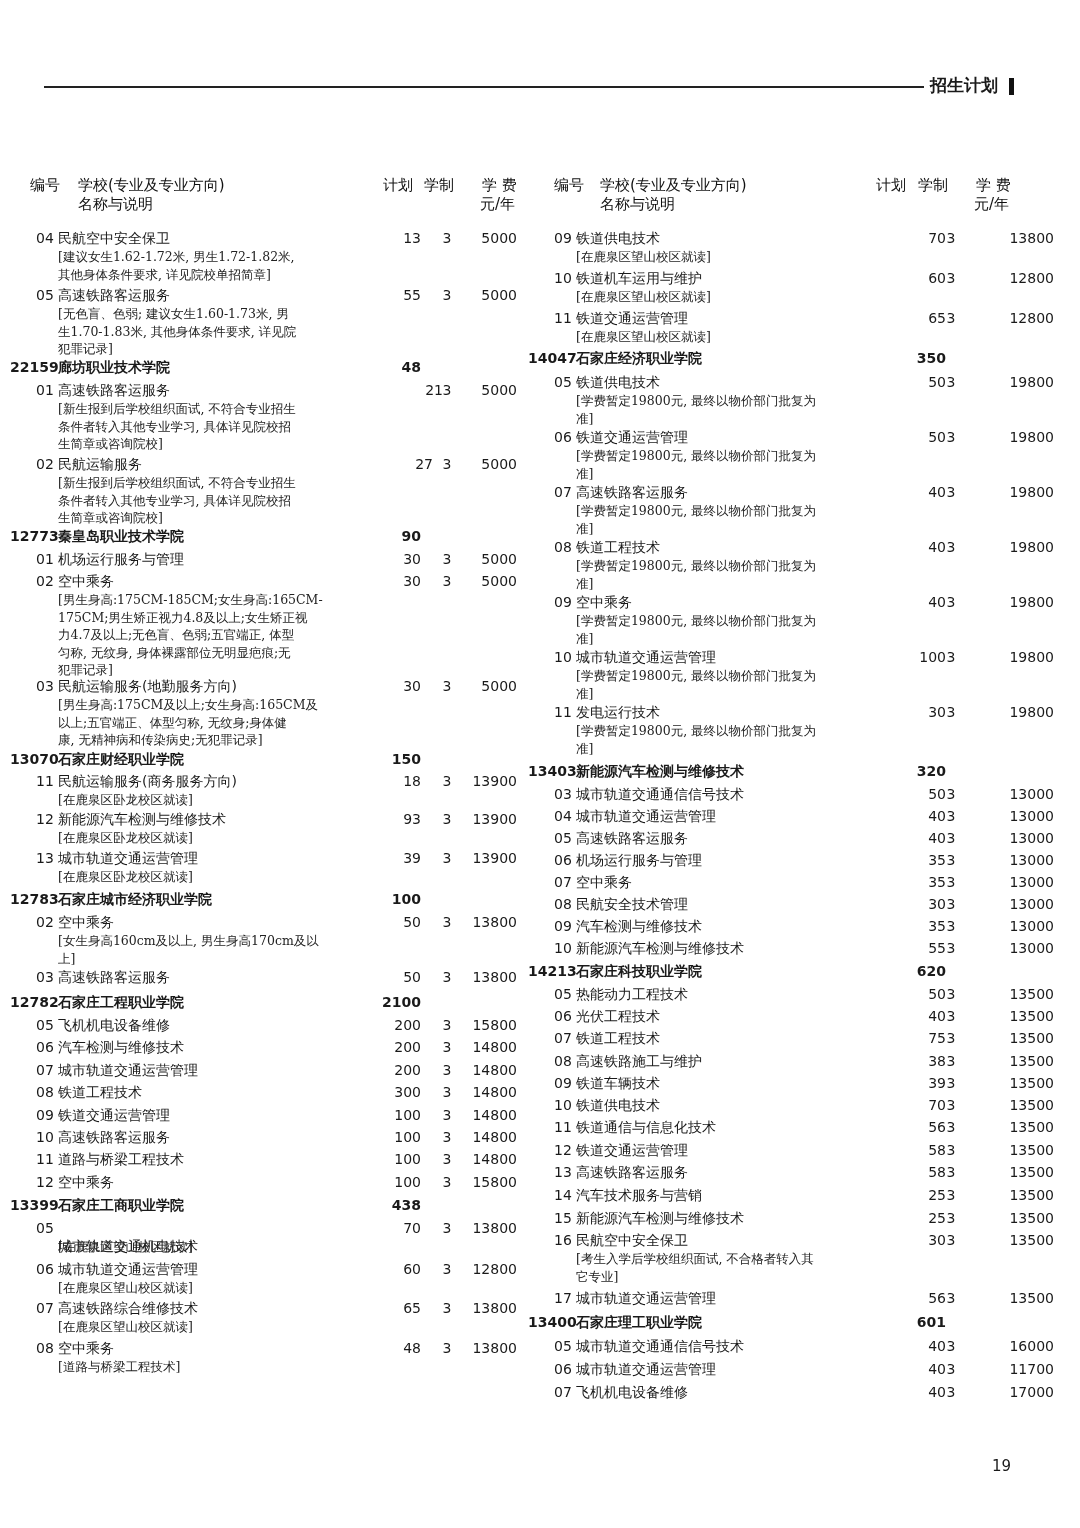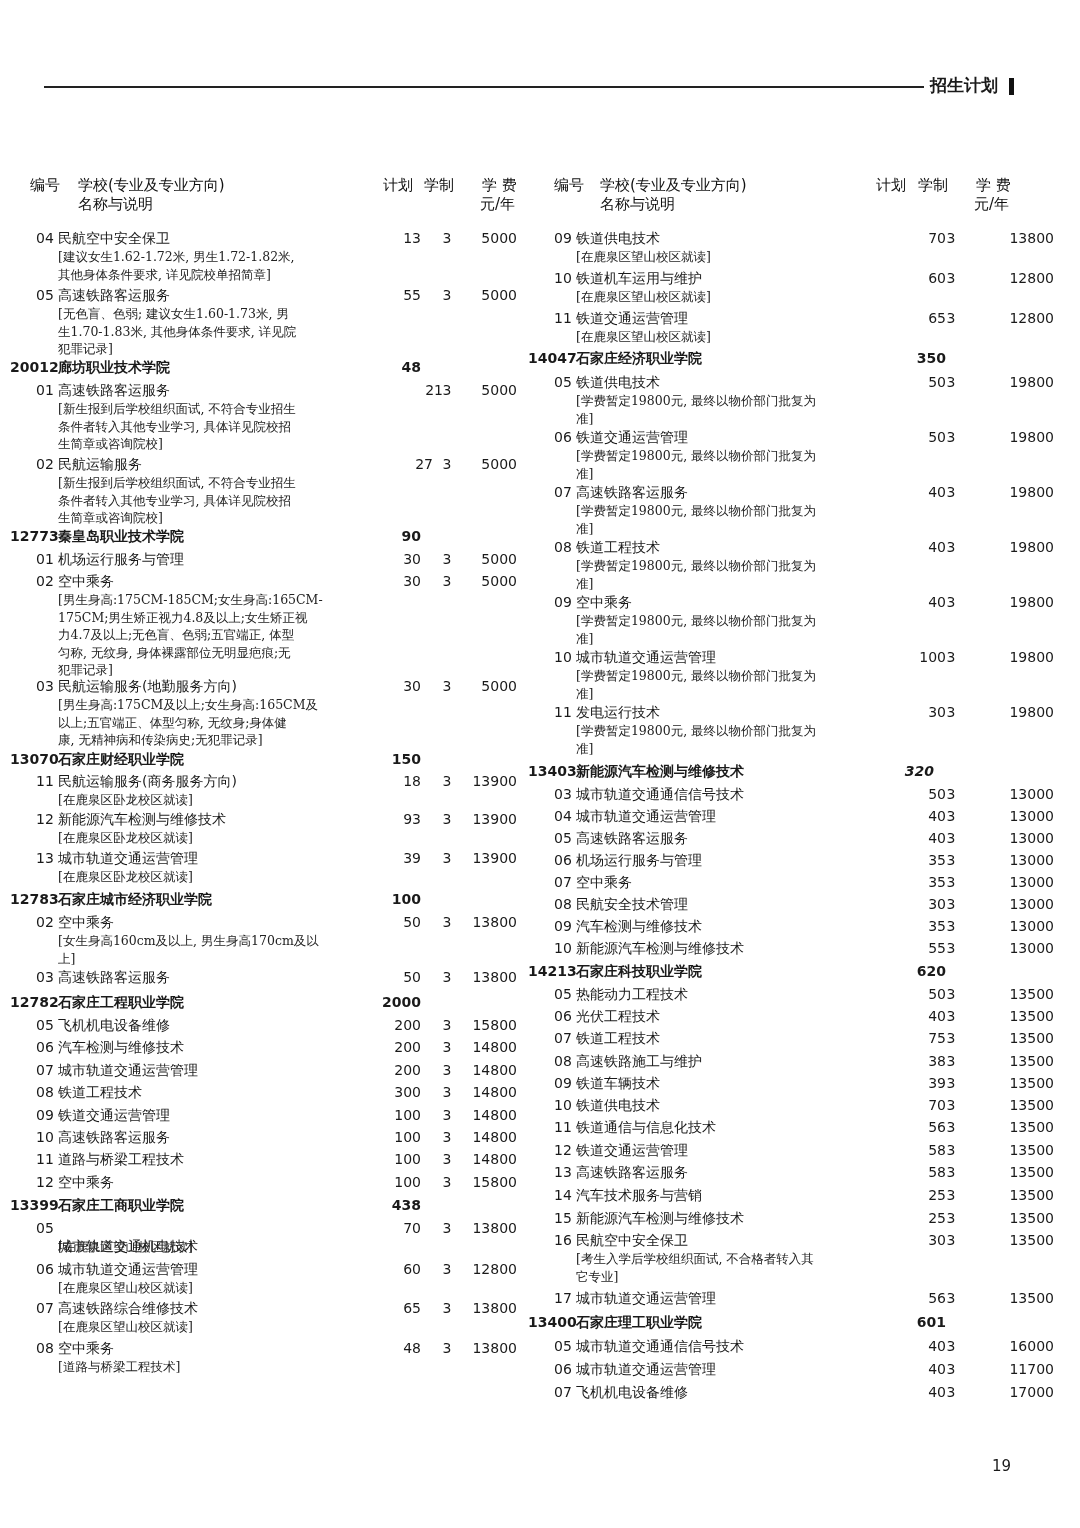--- a/index.html
+++ b/index.html
@@ -58,21 +58,21 @@
       <span class="code" style="left: 36px;">05</span>
       <span class="name" style="left: 58px;">高速铁路客运服务</span>
       <span class="plan" style="left: 381px;">55</span>
       <span class="dur" style="left: 440px;">3</span>
       <span class="fee" style="left: 465px;">5000</span>
       <div class="note" style="left: 58px; top: 19px;">[无色盲、色弱; 建议女生1.60-1.73米, 男
 生1.70-1.83米, 其他身体条件要求, 详见院
 犯罪记录]</div>
     </div>
     <div class="row school" style="top: 358px;">
-      <span class="code" style="left: 10px;">20012</span>
+      <span class="code" style="left: 10px;">22159</span>
       <span class="name" style="left: 58px;">廊坊职业技术学院</span>
       <span class="plan" style="left: 381px;">48</span>
     </div>
     <div class="row major" style="top: 381px;">
       <span class="code" style="left: 36px;">01</span>
       <span class="name" style="left: 58px;">高速铁路客运服务</span>
       <span class="plan" style="left: 403px;">21</span>
       <span class="dur" style="left: 440px;">3</span>
       <span class="fee" style="left: 465px;">5000</span>
       <div class="note" style="left: 58px; top: 19px;">[新生报到后学校组织面试, 不符合专业招生
@@ -169,21 +169,21 @@
     <div class="row major" style="top: 968px;">
       <span class="code" style="left: 36px;">03</span>
       <span class="name" style="left: 58px;">高速铁路客运服务</span>
       <span class="plan" style="left: 381px;">50</span>
       <span class="dur" style="left: 440px;">3</span>
       <span class="fee" style="left: 465px;">13800</span>
     </div>
     <div class="row school" style="top: 993px;">
       <span class="code" style="left: 10px;">12782</span>
       <span class="name" style="left: 58px;">石家庄工程职业学院</span>
-      <span class="plan" style="left: 381px;">2000</span>
+      <span class="plan" style="left: 381px;">2100</span>
     </div>
     <div class="row major" style="top: 1016px;">
       <span class="code" style="left: 36px;">05</span>
       <span class="name" style="left: 58px;">飞机机电设备维修</span>
       <span class="plan" style="left: 381px;">200</span>
       <span class="dur" style="left: 440px;">3</span>
       <span class="fee" style="left: 465px;">15800</span>
     </div>
     <div class="row major" style="top: 1038px;">
       <span class="code" style="left: 36px;">06</span>
@@ -361,21 +361,21 @@
       <span class="name" style="left: 56px;">发电运行技术</span>
       <span class="plan" style="left: 386px;">30</span>
       <span class="dur" style="left: 424px;">3</span>
       <span class="fee" style="left: 482px;">19800</span>
       <div class="note" style="left: 56px; top: 19px;">[学费暂定19800元, 最终以物价部门批复为
 准]</div>
     </div>
     <div class="row school" style="top: 762px;">
       <span class="code" style="left: 8px;">13403</span>
       <span class="name" style="left: 56px;">新能源汽车检测与维修技术</span>
-      <span class="plan" style="left: 374px; font-style: italic;">320</span>
+      <span class="plan" style="left: 386px;">320</span>
     </div>
     <div class="row major" style="top: 785px;">
       <span class="code" style="left: 34px;">03</span>
       <span class="name" style="left: 56px;">城市轨道交通通信信号技术</span>
       <span class="plan" style="left: 386px;">50</span>
       <span class="dur" style="left: 424px;">3</span>
       <span class="fee" style="left: 482px;">13000</span>
     </div>
     <div class="row major" style="top: 807px;">
       <span class="code" style="left: 34px;">04</span>

